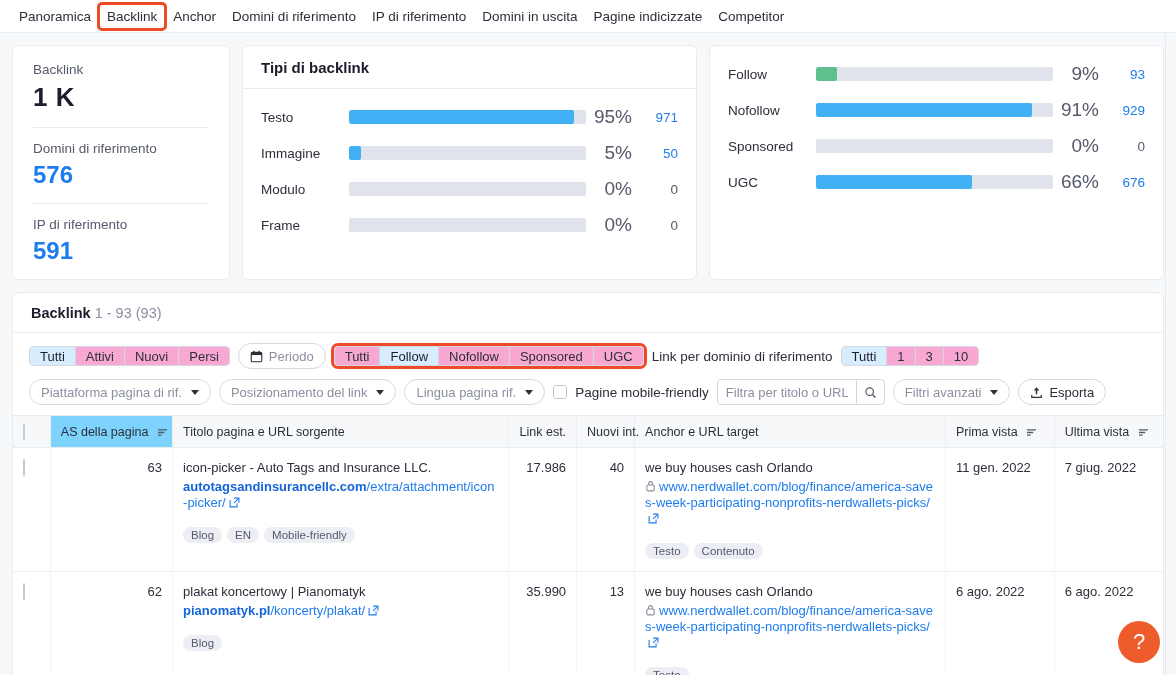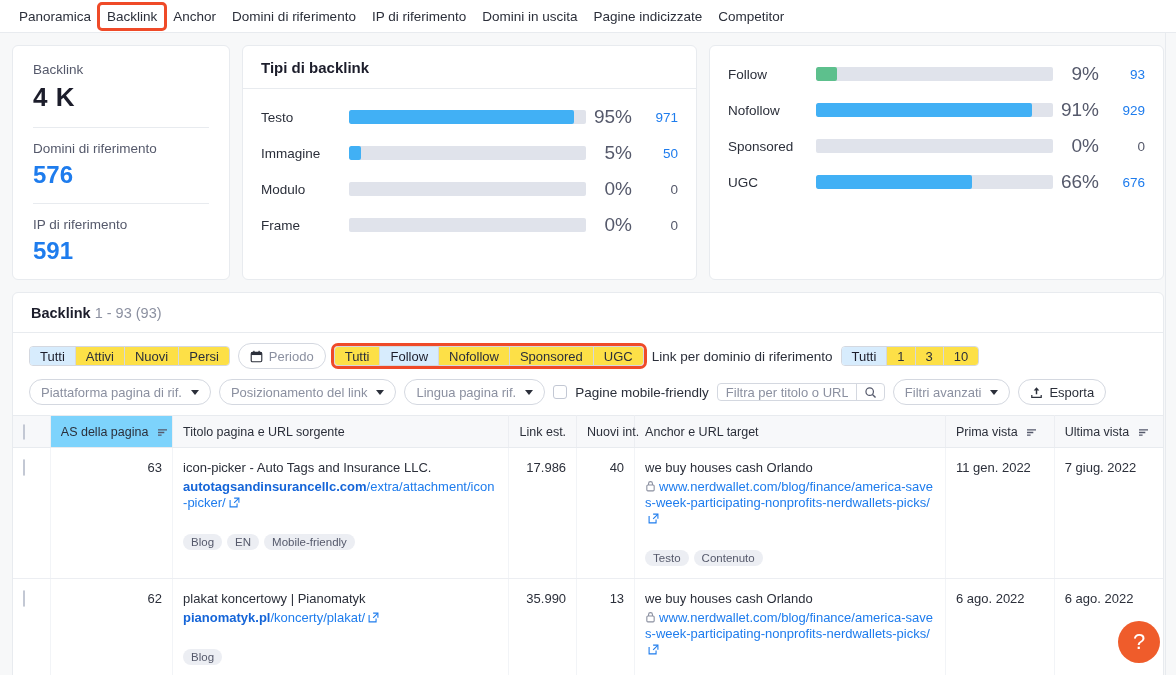--- a/index.html
+++ b/index.html
@@ -166,21 +166,21 @@
   }
   .btngroup.marked { outline: 3px solid #ef4a28; }
   .btngroup .gb {
     padding: 0 10px;
     font-size: 13px;
     color: #2b2f3a;
     display: flex;
     align-items: center;
     border-right: 1px solid #d4d8e0;
     cursor: pointer;
-    background: #fde047;
+    background: #f9a8d4;
     white-space: nowrap;
   }
   .btngroup .gb:last-child { border-right: none; }
   .btngroup .gb.active { background: #d7ecfd; color: #1c1d2b; }
 
   .pill {
     display: inline-flex;
     align-items: center;
     gap: 6px;
     height: 26px;
@@ -211,21 +211,21 @@
     width: 14px; height: 14px;
     border: 1px solid #c3c8d4;
     border-radius: 3px;
     background: #fff;
     flex: none;
     cursor: pointer;
   }
   .searchbox {
     display: inline-flex;
     align-items: center;
-    height: 18px;
+    height: 26px;
     border: 1px solid #d4d8e0;
     border-radius: 4px;
     overflow: hidden;
     background: #fff;
     width: 168px;
   }
   .searchbox input {
     border: none;
     outline: none;
     flex: 1 1 auto;
@@ -288,21 +288,21 @@
   .cell-url .dom { font-weight: bold; color: #1565d8; }
   .tags { margin-top: 6px; }
   .tag {
     display: inline-block;
     background: #eceef3;
     color: #55596b;
     font-size: 11.5px;
     border-radius: 10px;
     padding: 2px 8px;
     margin-right: 5px;
-    margin-top: 17px;
+    margin-top: 10px;
   }
   .sort-ico { display: inline-block; margin-left: 5px; vertical-align: -1px; }
 
   .help-fab {
     position: absolute;
     right: 16px; bottom: 12px;
     width: 42px; height: 42px;
     border-radius: 50%;
     background: #ef5c2b;
     color: #fff;
@@ -331,21 +331,21 @@
     <div class="nav-item">IP di riferimento</div>
     <div class="nav-item">Domini in uscita</div>
     <div class="nav-item">Pagine indicizzate</div>
     <div class="nav-item">Competitor</div>
   </div>
 
 <div class="cards-row">
 
   <div class="card summary-card">
     <div class="sum-label">Backlink</div>
-    <div class="sum-val-big">4 K</div>
+    <div class="sum-val-big">1 K</div>
     <div class="sum-div"></div>
     <div class="sum-label">Domini di riferimento</div>
     <div class="sum-val-blue">576</div>
     <div class="sum-div"></div>
     <div class="sum-label">IP di riferimento</div>
     <div class="sum-val-blue">591</div>
   </div>
 
   <div class="card chart-card">
     <div class="chart-head">Tipi di backlink</div>

